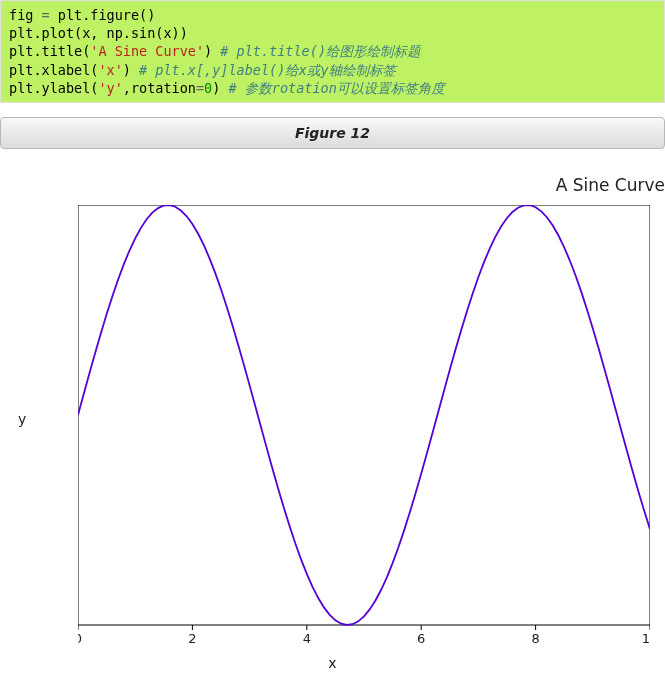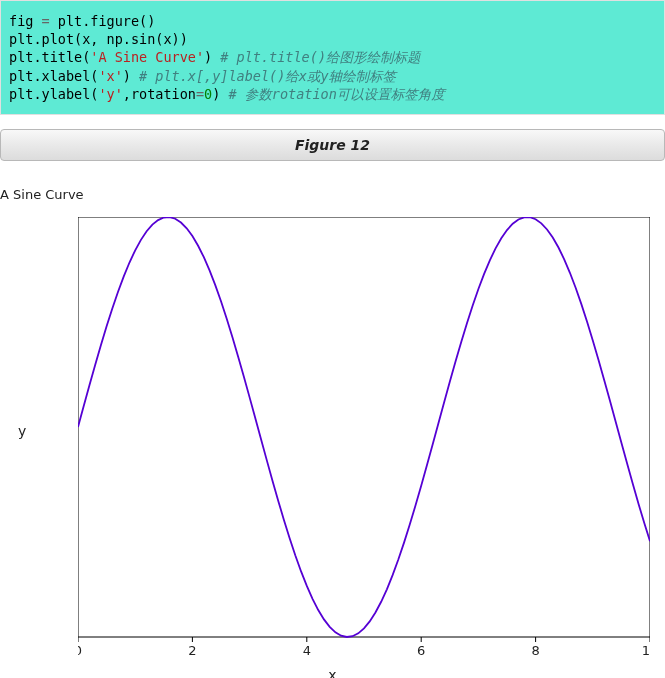--- a/index.html
+++ b/index.html
@@ -3,23 +3,23 @@
 <meta charset="utf-8">
 <style>
   body {
     margin: 0;
     padding: 0;
     font-family: "DejaVu Sans", Arial, sans-serif;
     background: #ffffff;
     width: 665px;
   }
   .code-block {
-    background: #5eead4;
+    background: #bef264;
     border: 1px solid #e0e0e0;
-    padding: 11px 8px;
+    padding: 5px 8px;
     font-family: "DejaVu Sans Mono", Consolas, monospace;
     font-size: 13.5px;
     line-height: 1.35;
     white-space: pre;
     overflow: hidden;
     color: #000;
   }
   .tok-name { color: #000; }
   .tok-op { color: #666666; }
   .tok-func { color: #000; }
@@ -46,22 +46,22 @@
     position: relative;
     width: 665px;
     height: 500px;
     margin-top: 20px;
     background: #fff;
   }
   .chart-title {
     position: absolute;
     left: 0; right: 0;
     top: 6px;
-    text-align: left;
-    font-size: 13px;
+    text-align: right;
+    font-size: 17px;
     color: #222;
   }
   .ylabel {
     position: absolute;
     left: 18px;
     top: 50%;
     transform: translateY(-50%);
     font-size: 14px;
     color: #222;
   }

